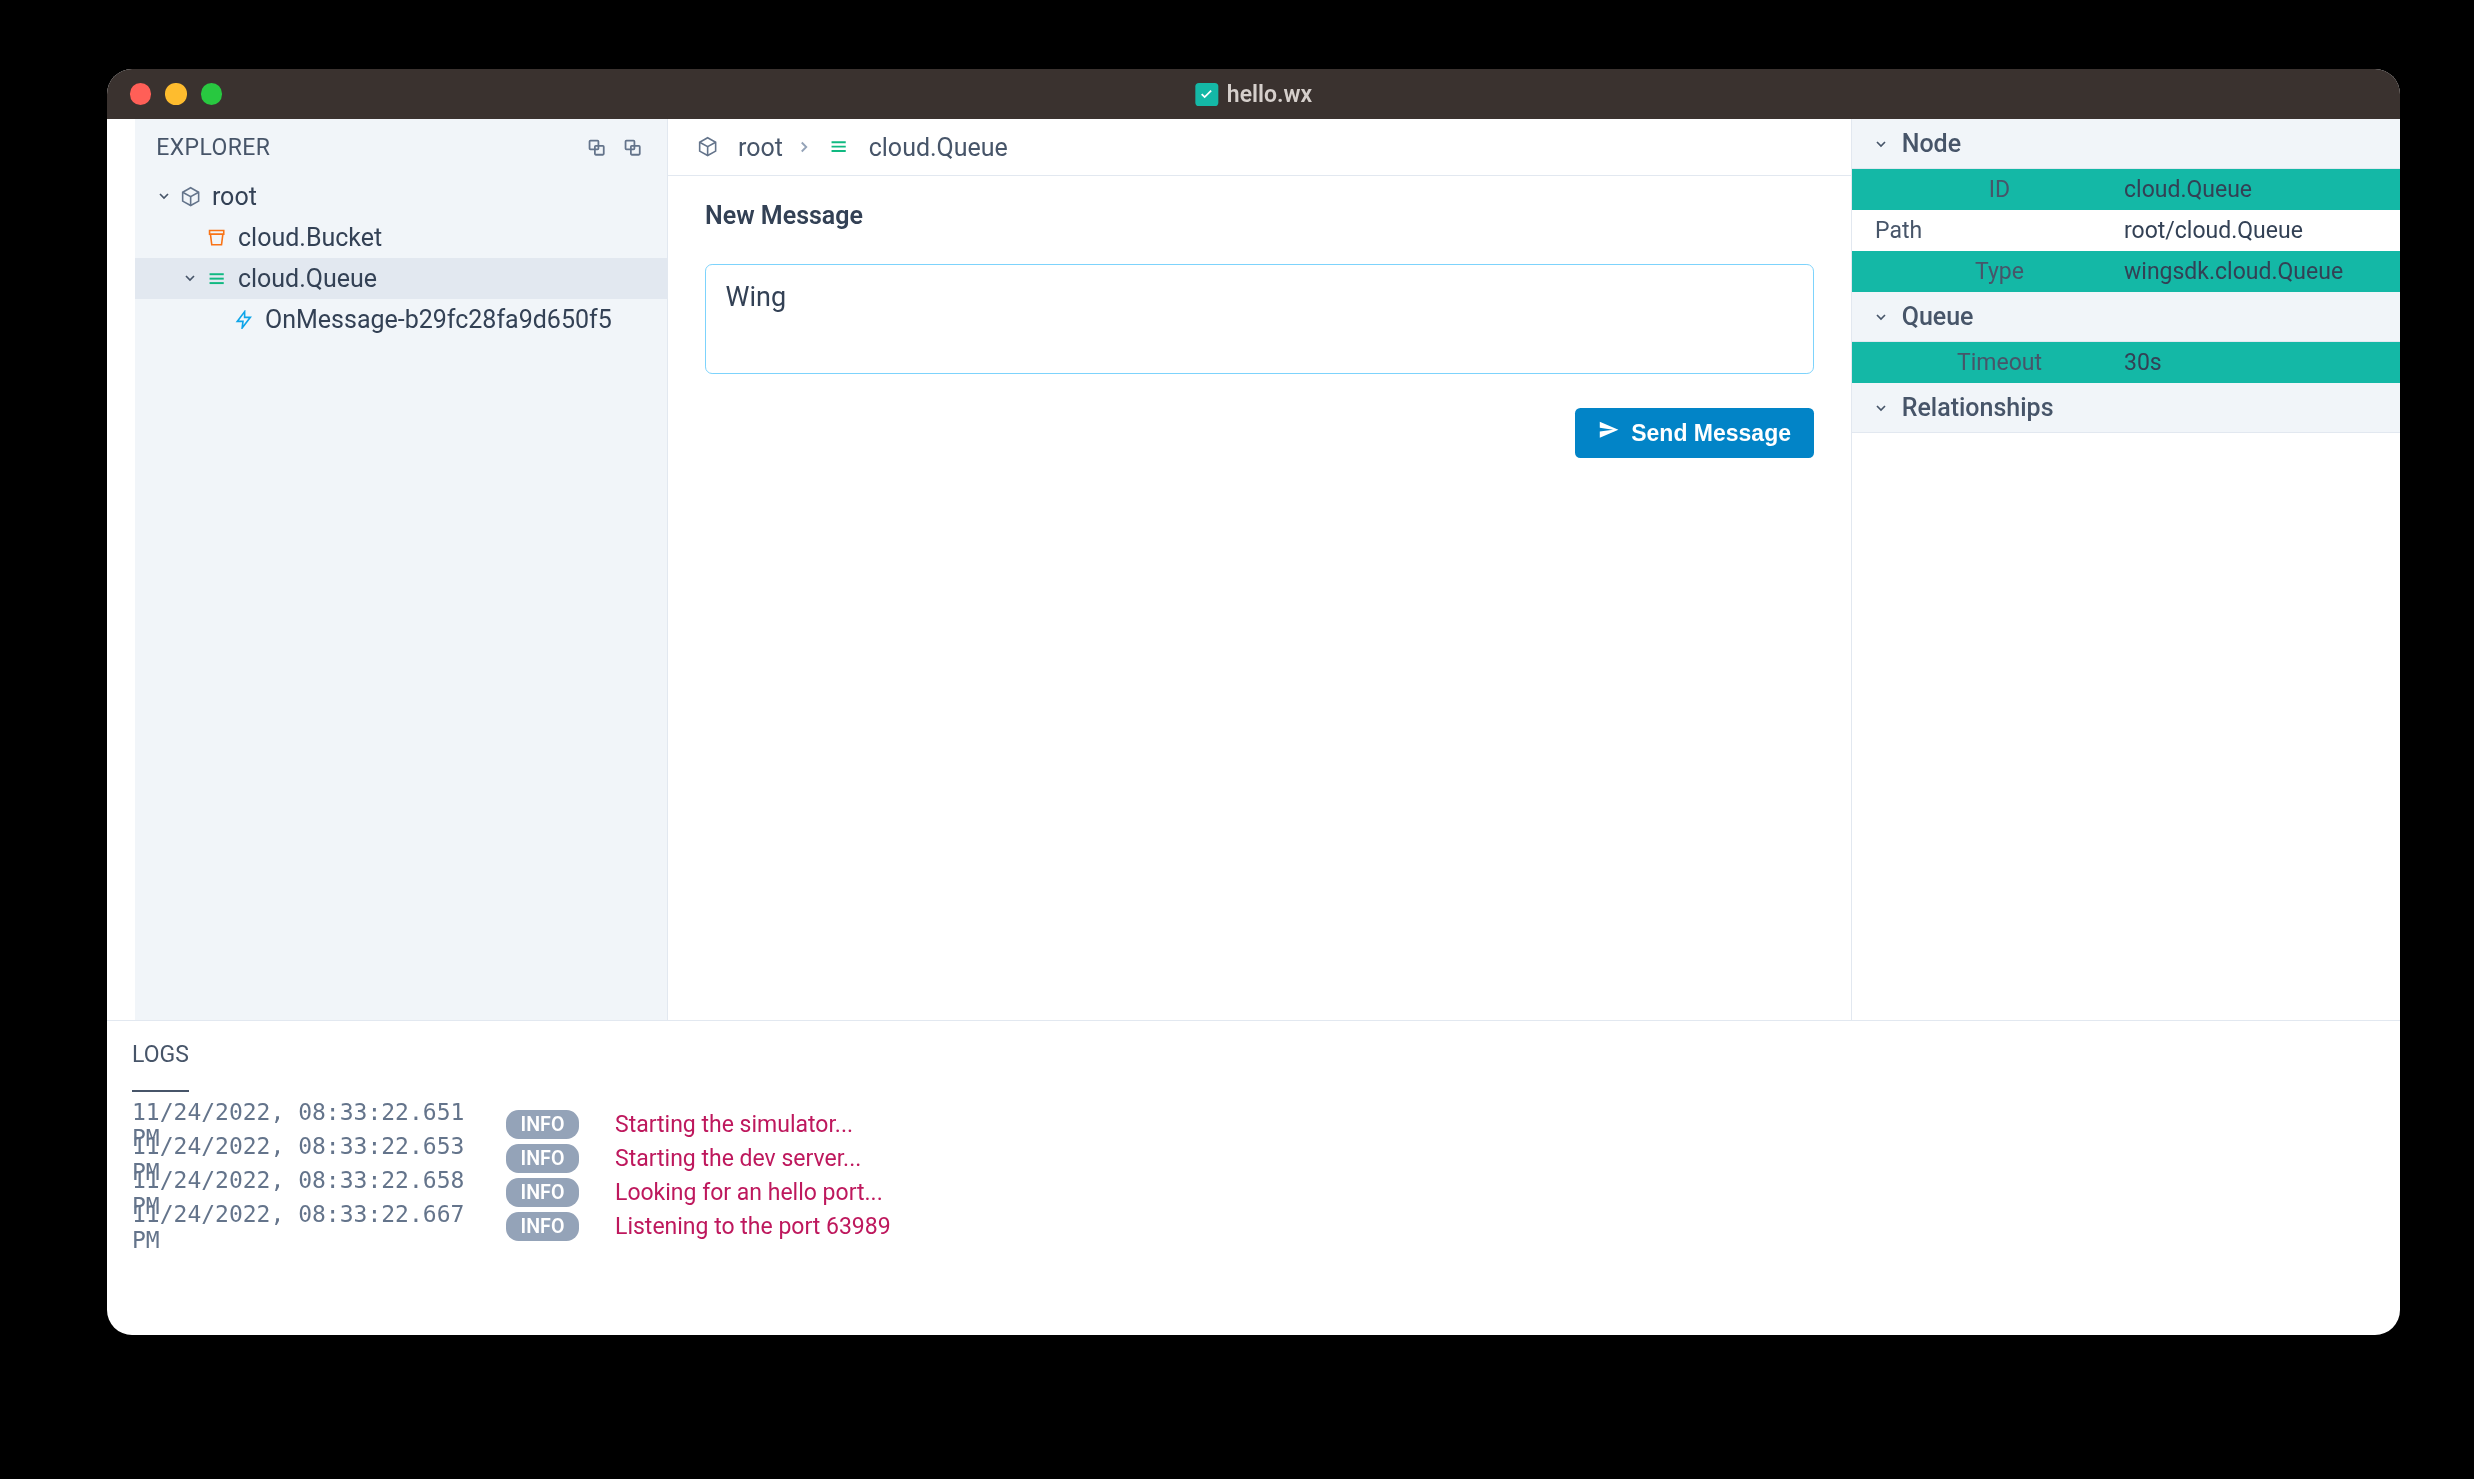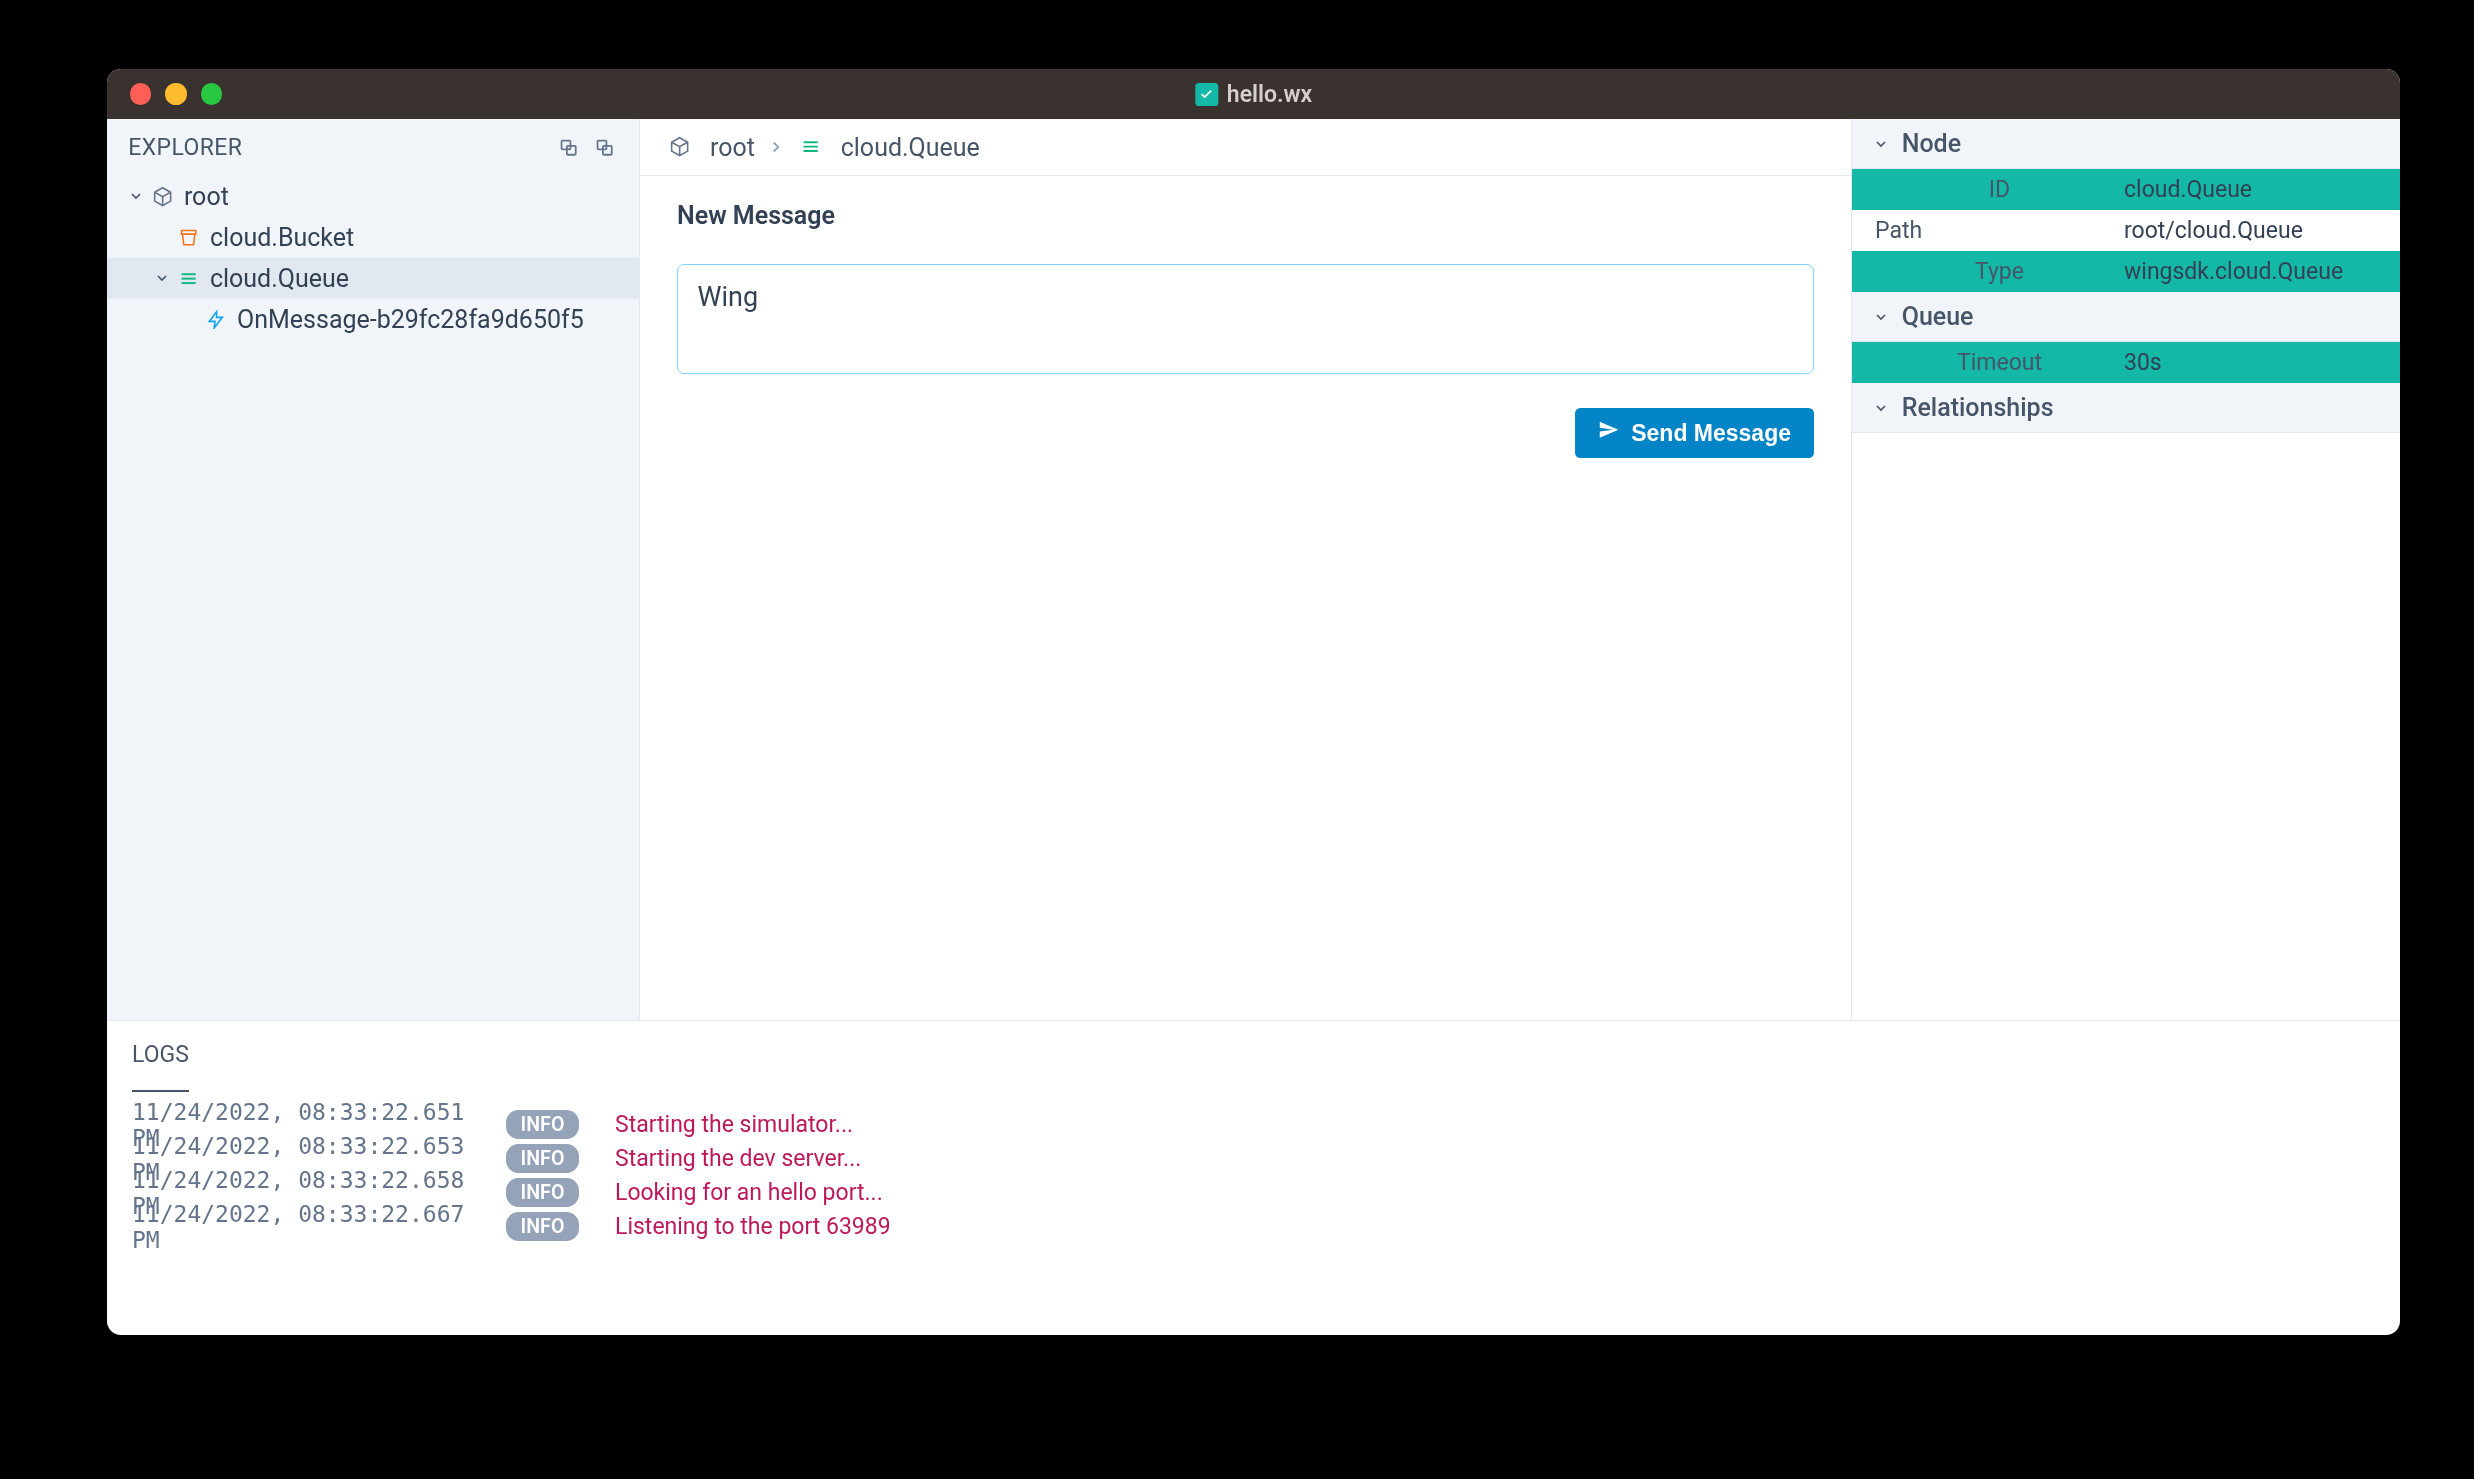--- a/index.html
+++ b/index.html
@@ -12,21 +12,21 @@
       align-items: flex-start;
       justify-content: flex-start;
     }
     .window {
       position: absolute;
       left: 107px;
       top: 69px;
       width: 2293px;
       height: 1266px;
       background: #fff;
-      border-radius: 14px;
+      border-radius: 25px;
       overflow: hidden;
       box-shadow: 0 18px 53px rgba(0,0,0,0.5);
       display: flex;
       flex-direction: column;
     }
     .titlebar {
       height: 50px;
       background: #3a322f;
       display: flex;
       align-items: center;
@@ -75,20 +75,21 @@
       display: flex;
       min-height: 0;
     }
     .sidebar {
       width: 533px;
       background: #f1f5f9;
       border-right: 0.9px solid #e2e8f0;
       display: flex;
       flex-direction: column;
       flex-shrink: 0;
+      margin-left: 28px;
     }
     .sidebar-header {
       height: 57px;
       display: flex;
       align-items: center;
       justify-content: space-between;
       padding: 0 21.3px;
       color: #475569;
       font-size: 23px;
       font-weight: 400;

